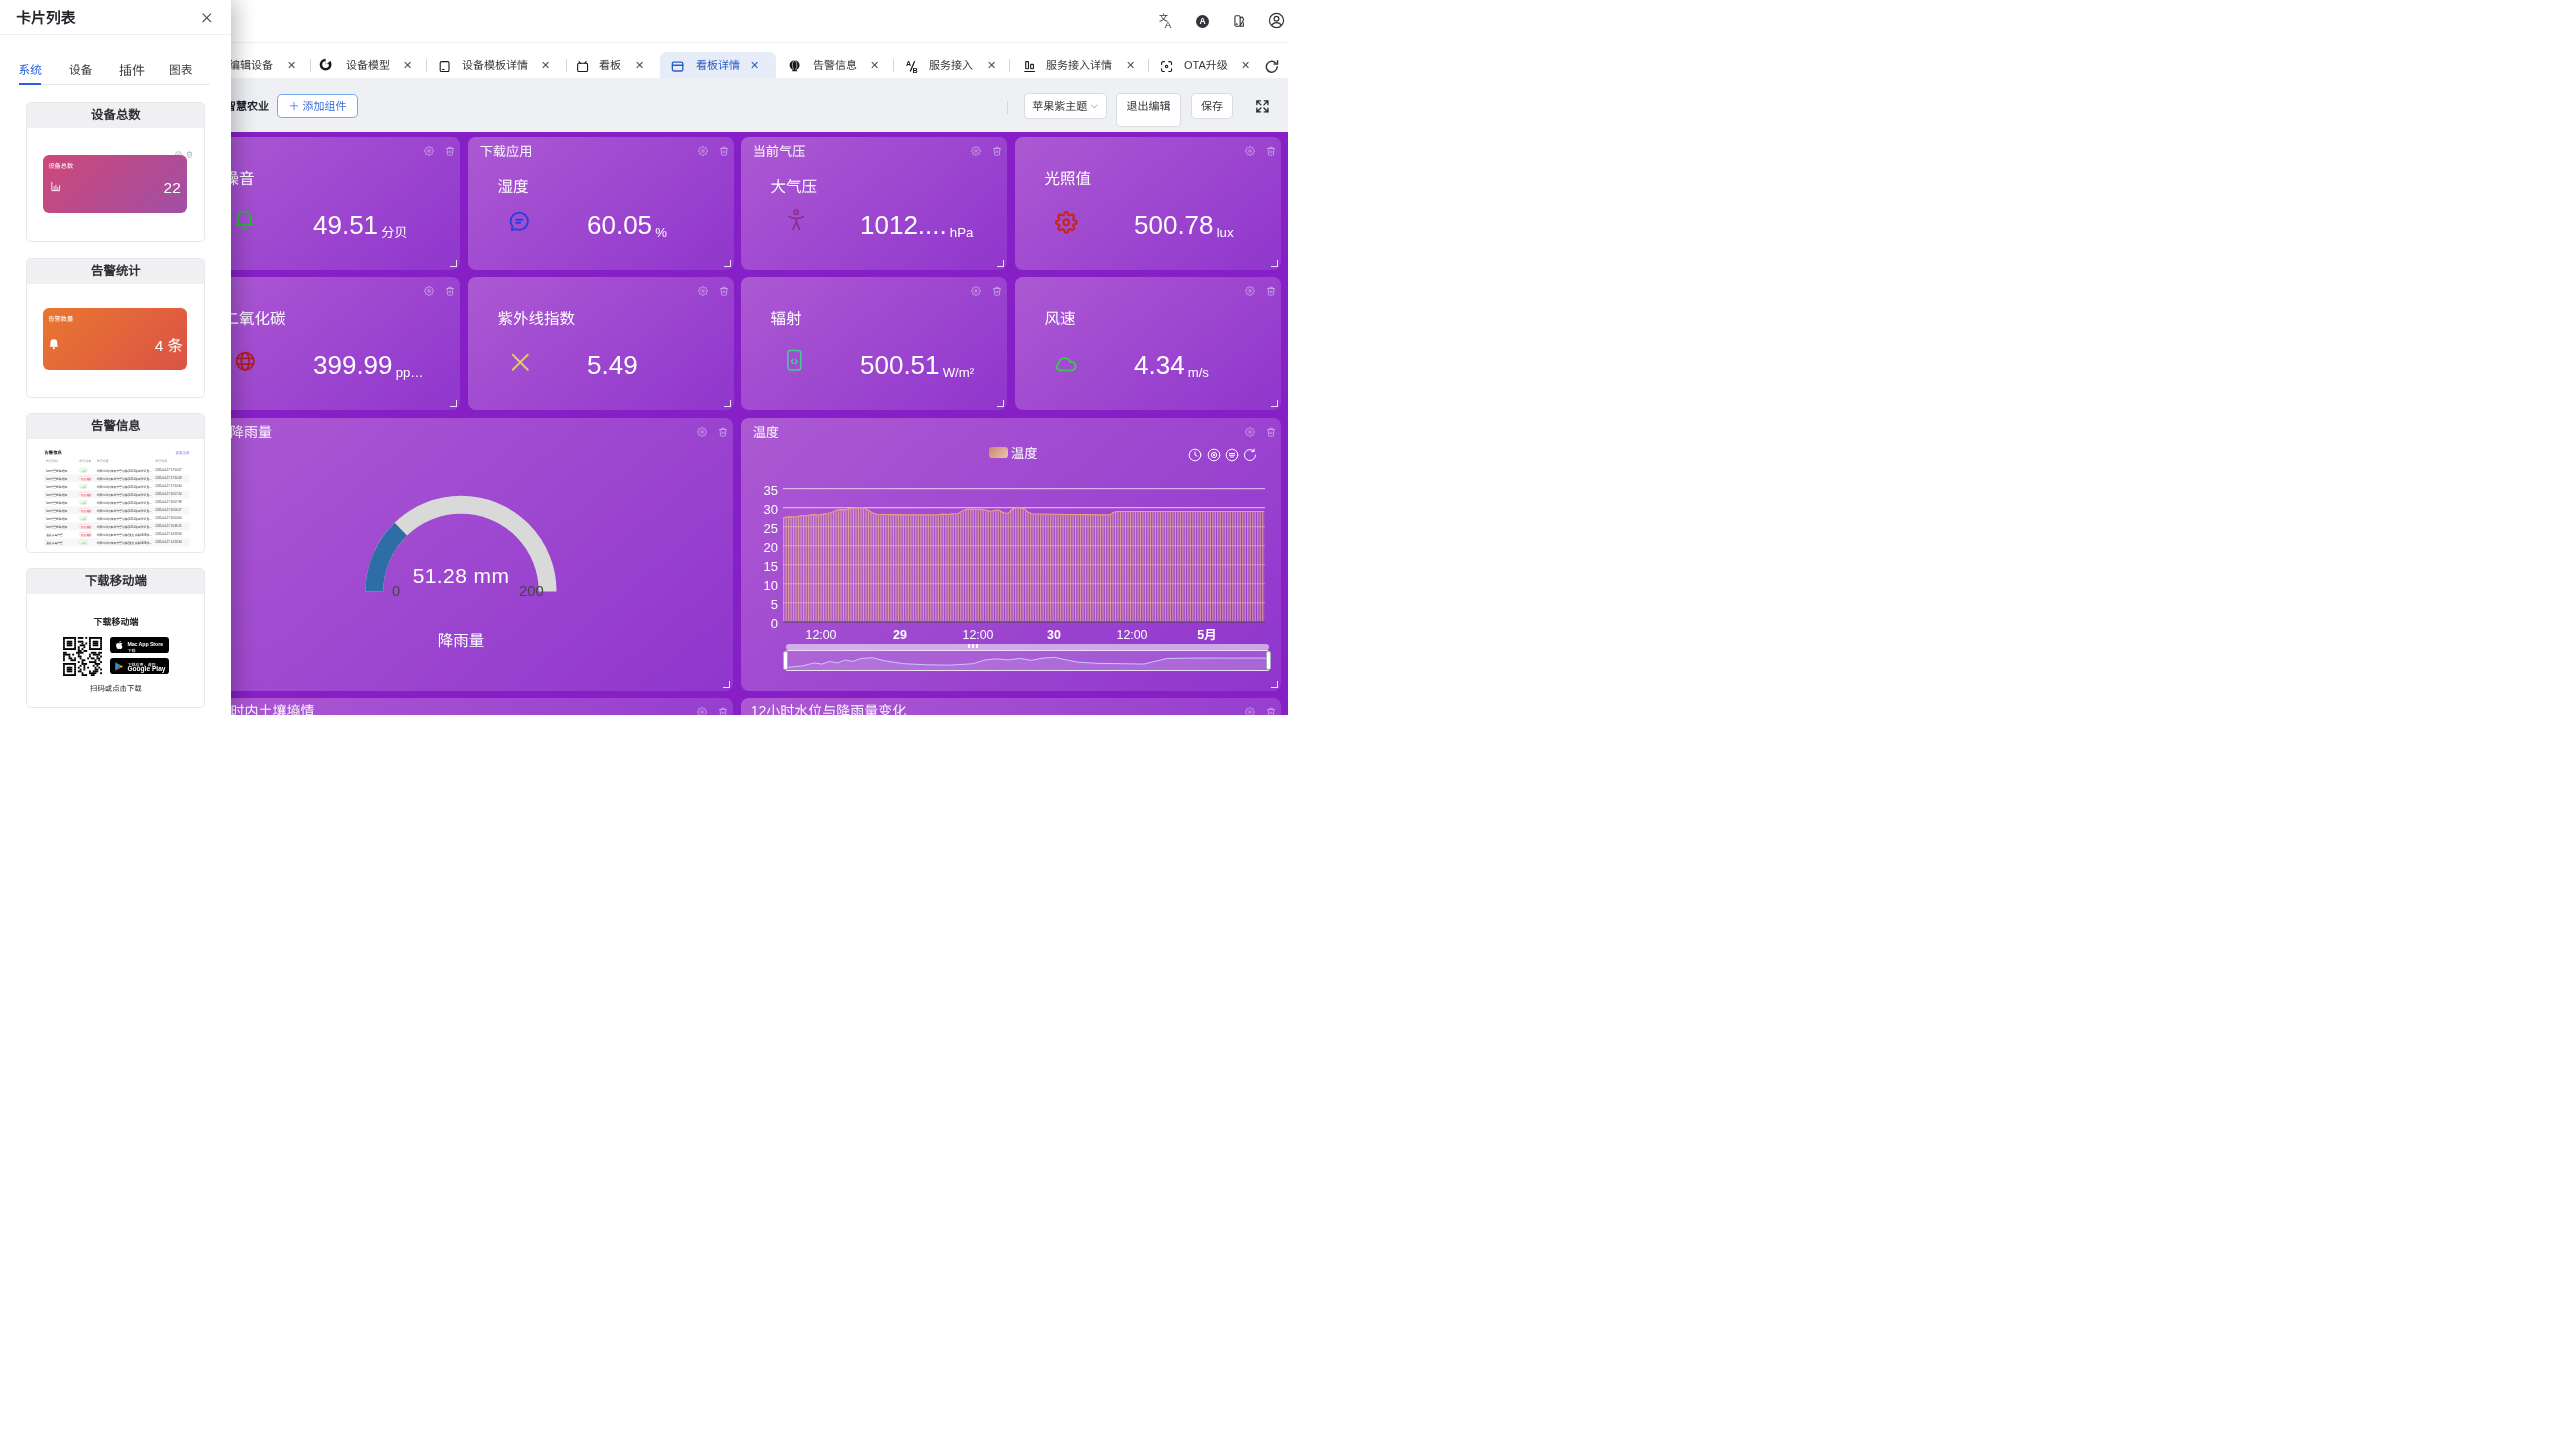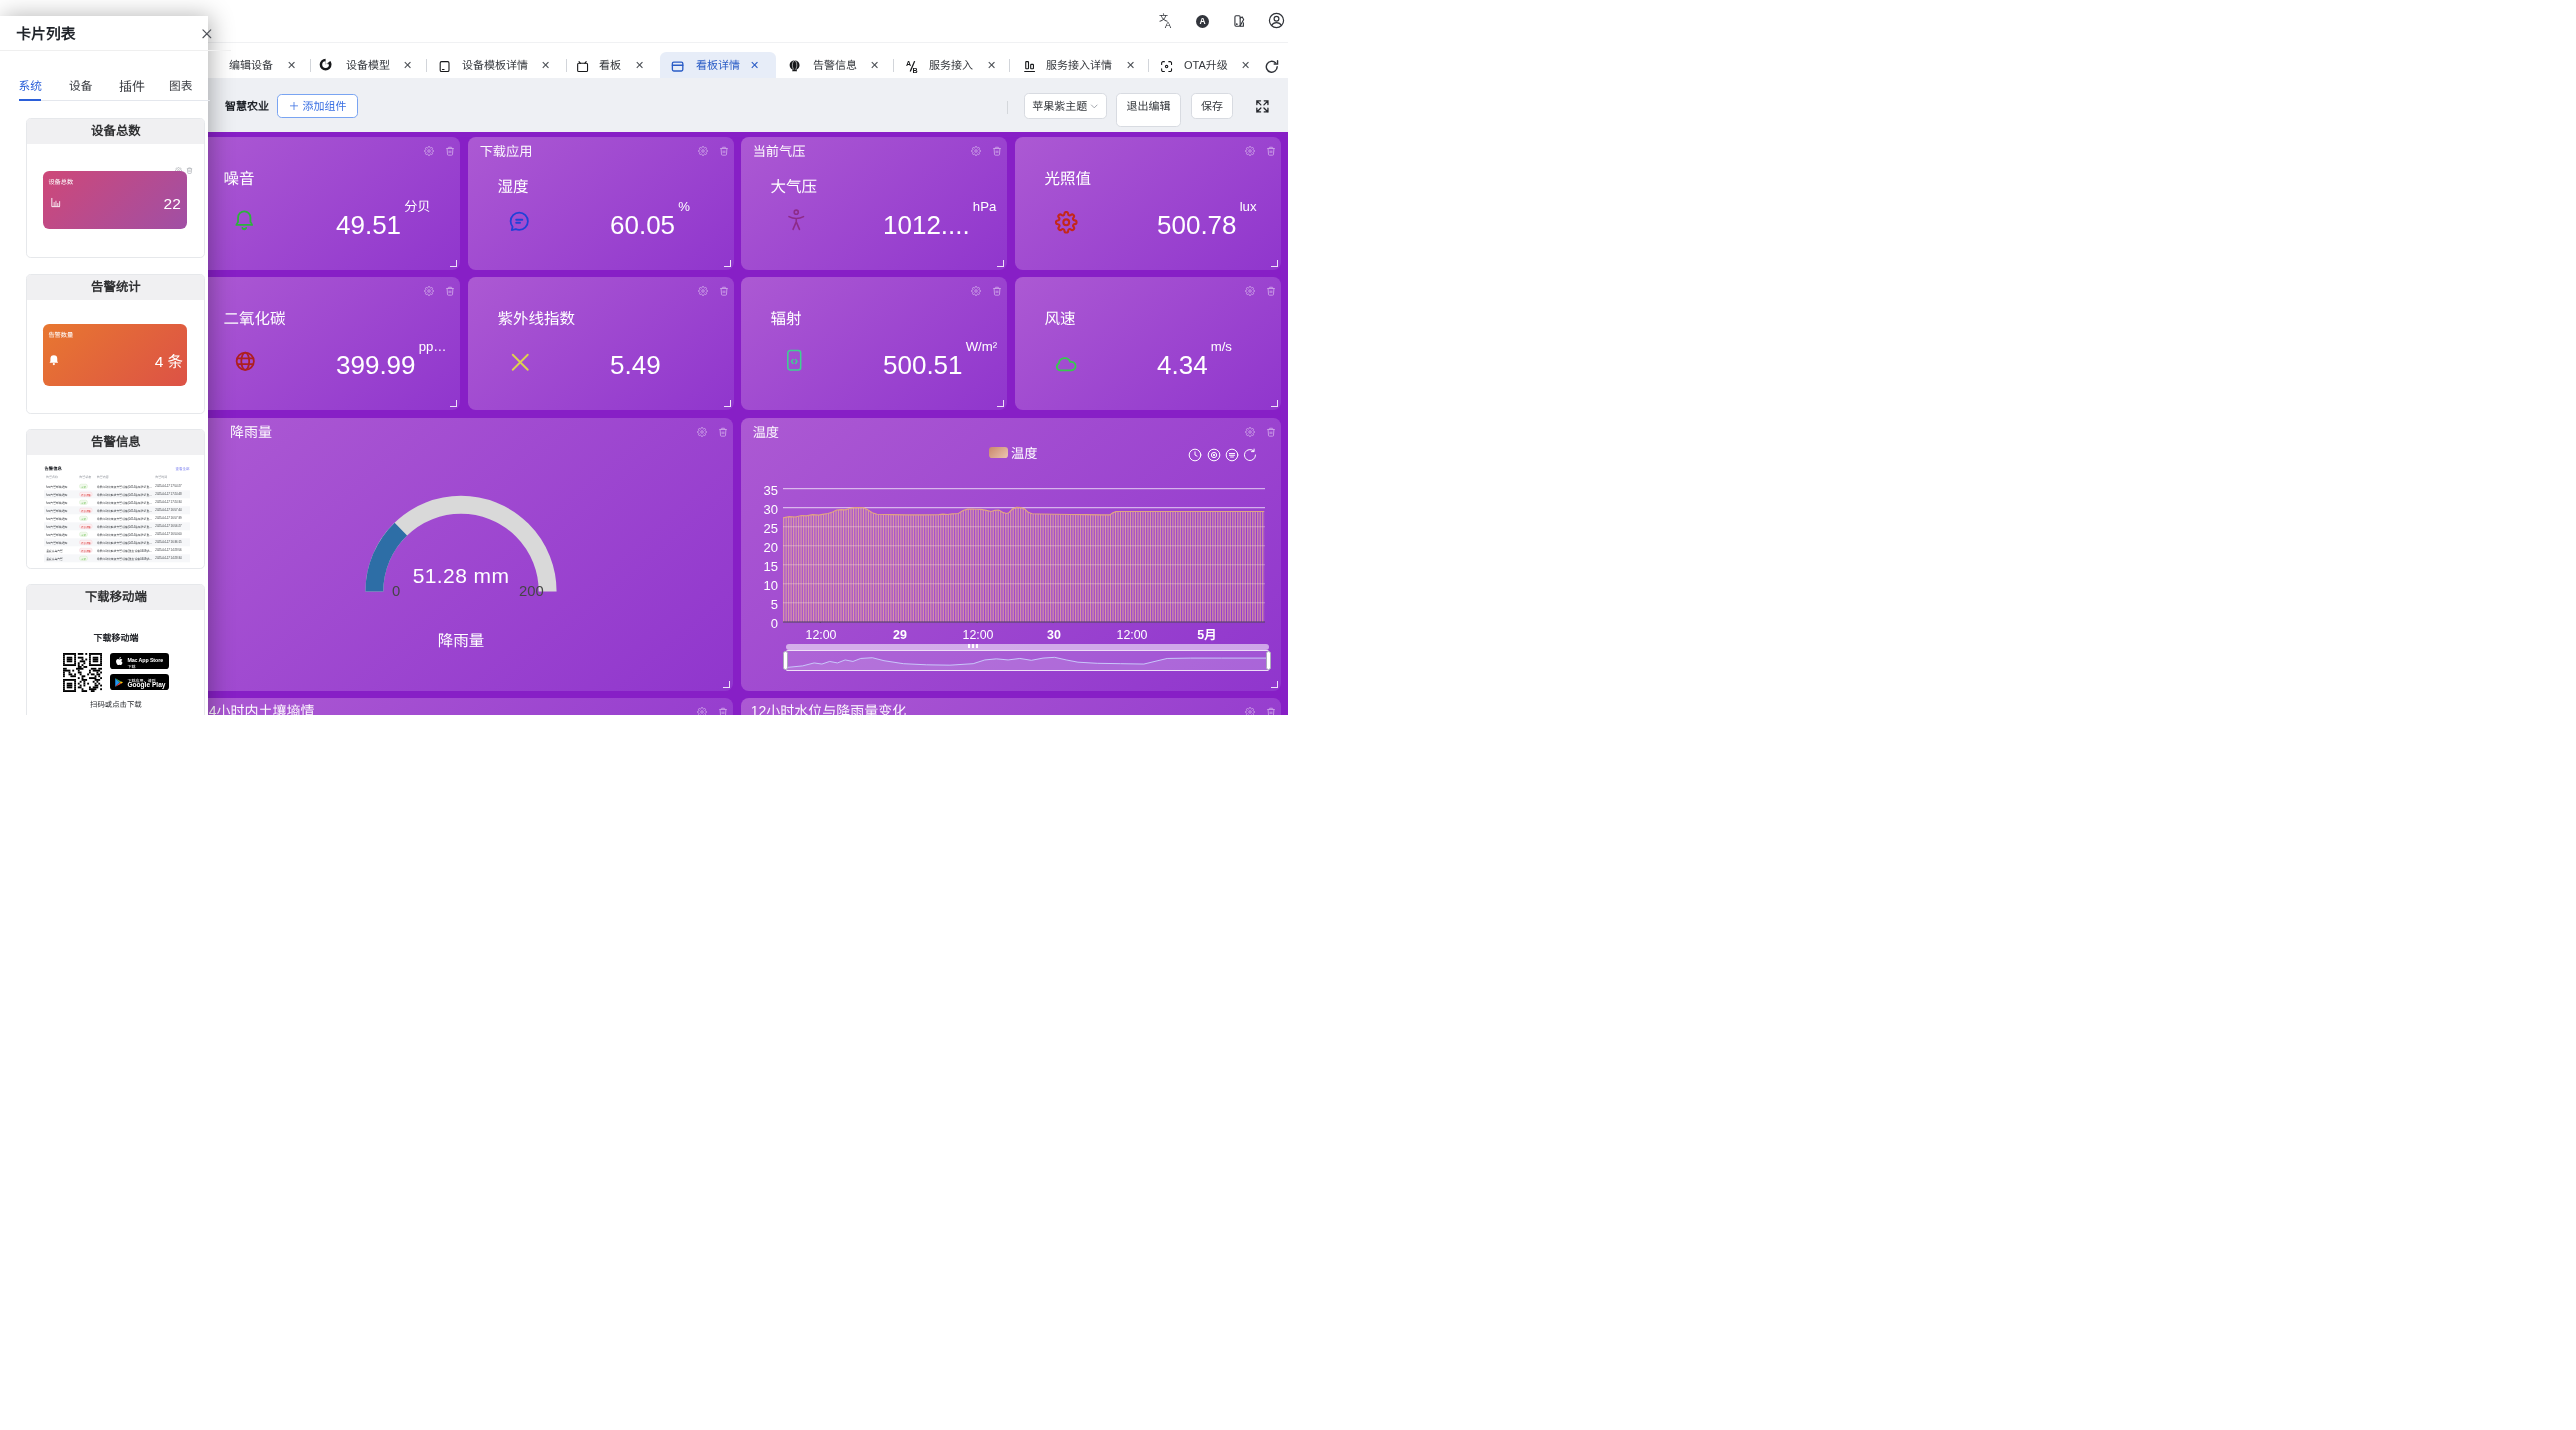--- a/index.html
+++ b/index.html
@@ -19,29 +19,29 @@
   #activetab { position:absolute; left:660px; top:8.5px; width:116px; height:27px; background:#e7edf8; border-radius:6.2px 6.2px 0 0; }
   
   #toolbar { position:absolute; left:0; top:78px; width:1288px; height:54px; background:#eef0f4; }
   .btn { position:absolute; background:#fff; border:0.8px solid #d8dbe1; border-radius:4.7px; font-size:11px; color:#35383d; text-align:center; }
   
   #dash { position:absolute; left:0; top:131px; width:1288px; height:584px; background:#871fc6; }
   .card { position:absolute; border-radius:7.8px; background:linear-gradient(140deg,#ac59d3 0%, #9036cd 100%); }
   .ctitle { position:absolute; left:11.7px; top:6.2px; font-size:13.2px; line-height:17px; color:rgba(255,255,255,.96); }
   .clabel { position:absolute; left:29.5px; top:39px; font-size:15.5px; line-height:22px; font-weight:500; color:#fff; }
   .nt { top:30.5px; }
-  .cvrow { position:absolute; left:142px; top:75px; display:flex; align-items:flex-start; color:#fff; }
+  .cvrow { position:absolute; left:119px; top:75px; display:flex; align-items:flex-end; color:#fff; }
   .cv { font-size:26px; line-height:27px; font-weight:500; }
   .cu { font-size:13.2px; line-height:13.2px; margin:-12.4px 0 0 3.1px; }
   .gear, .trash { position:absolute; top:8.5px; width:10px; height:10px; opacity:.55; }
   .gear { right:26.4px; } .trash { right:5.4px; }
   .rsz { position:absolute; right:3.1px; bottom:3.1px; width:7px; height:7px; border-right:1.9px solid rgba(255,255,255,.85); border-bottom:1.9px solid rgba(255,255,255,.85); }
   .cicon { position:absolute; left:40px; top:76px; width:22.5px; height:22.5px; }
   
-  #drawer { position:absolute; left:0; top:0; width:208px; height:715px; background:#fff; box-shadow:3.1px 0 22px rgba(0,0,0,.3);margin-top:16px; }
+  #drawer { position:absolute; left:0; top:0; width:231px; height:715px; background:#fff; box-shadow:3.1px 0 22px rgba(0,0,0,.3); }
   .panel { position:absolute; left:26.4px; width:179px; border:0.8px solid #e6e8eb; border-radius:4.7px; background:#fff; overflow:hidden; }
   .phead { height:24.5px; background:#f0f0f2; text-align:center; line-height:24.5px; font-size:12.4px; font-weight:bold; color:#303133; }
 </style>
 </head>
 <body>
   <div id="dash">
 
     <div class="card" style="left:194px;top:6.2px;width:266px;height:133px">
       <div class="clabel nt">噪音</div>
       <svg class="cicon" style="left:39px;top:72px" width="21" height="22.5" viewBox="0 0 24 24" fill="none" stroke="#2db33c" stroke-width="1.9" stroke-linecap="round" stroke-linejoin="round">

